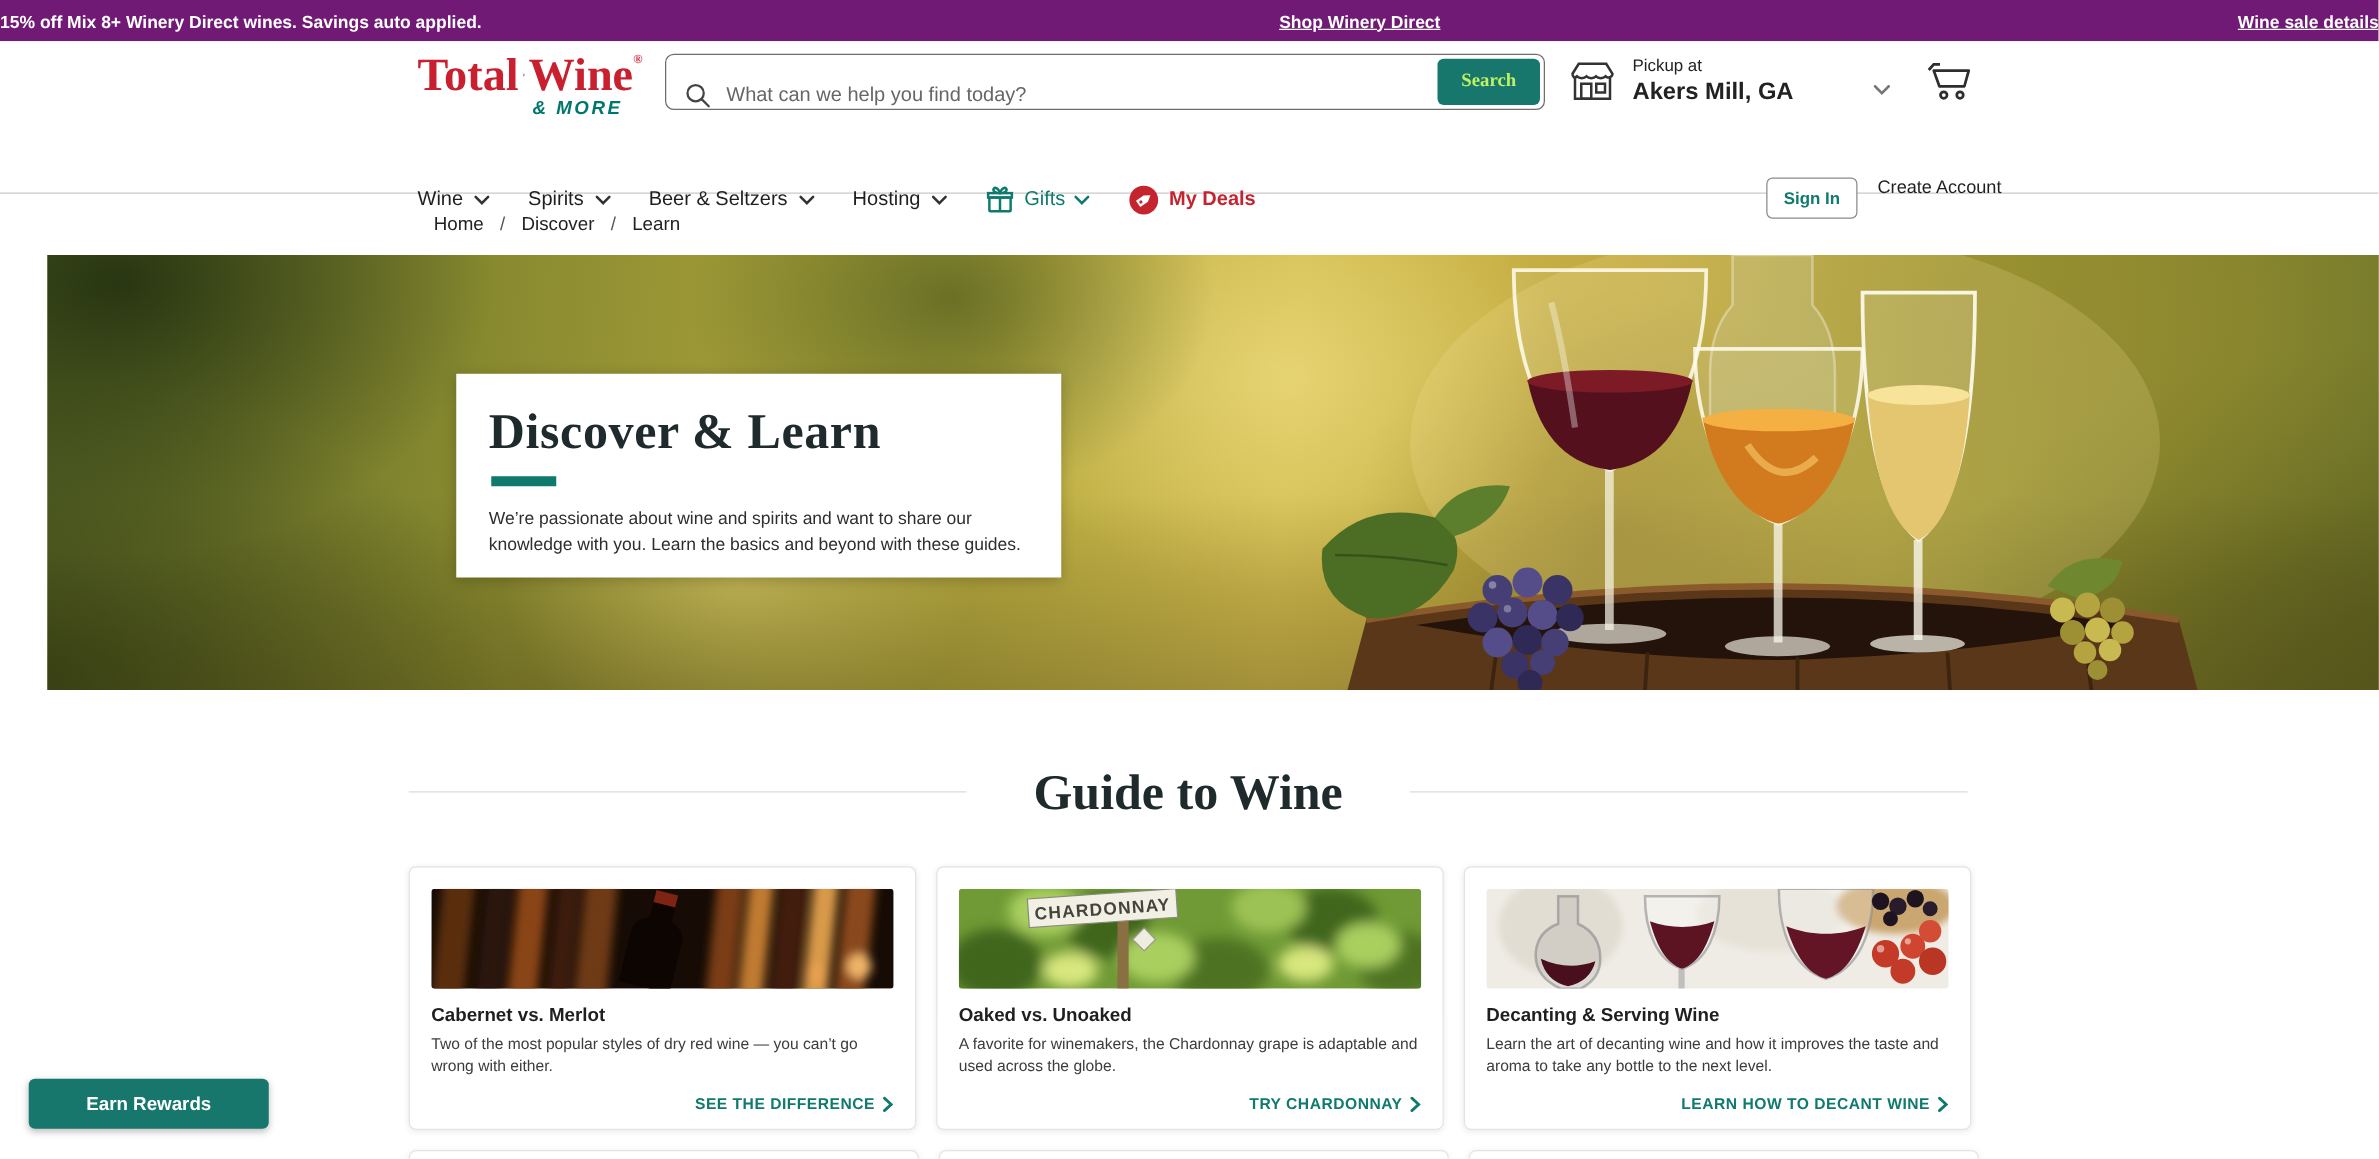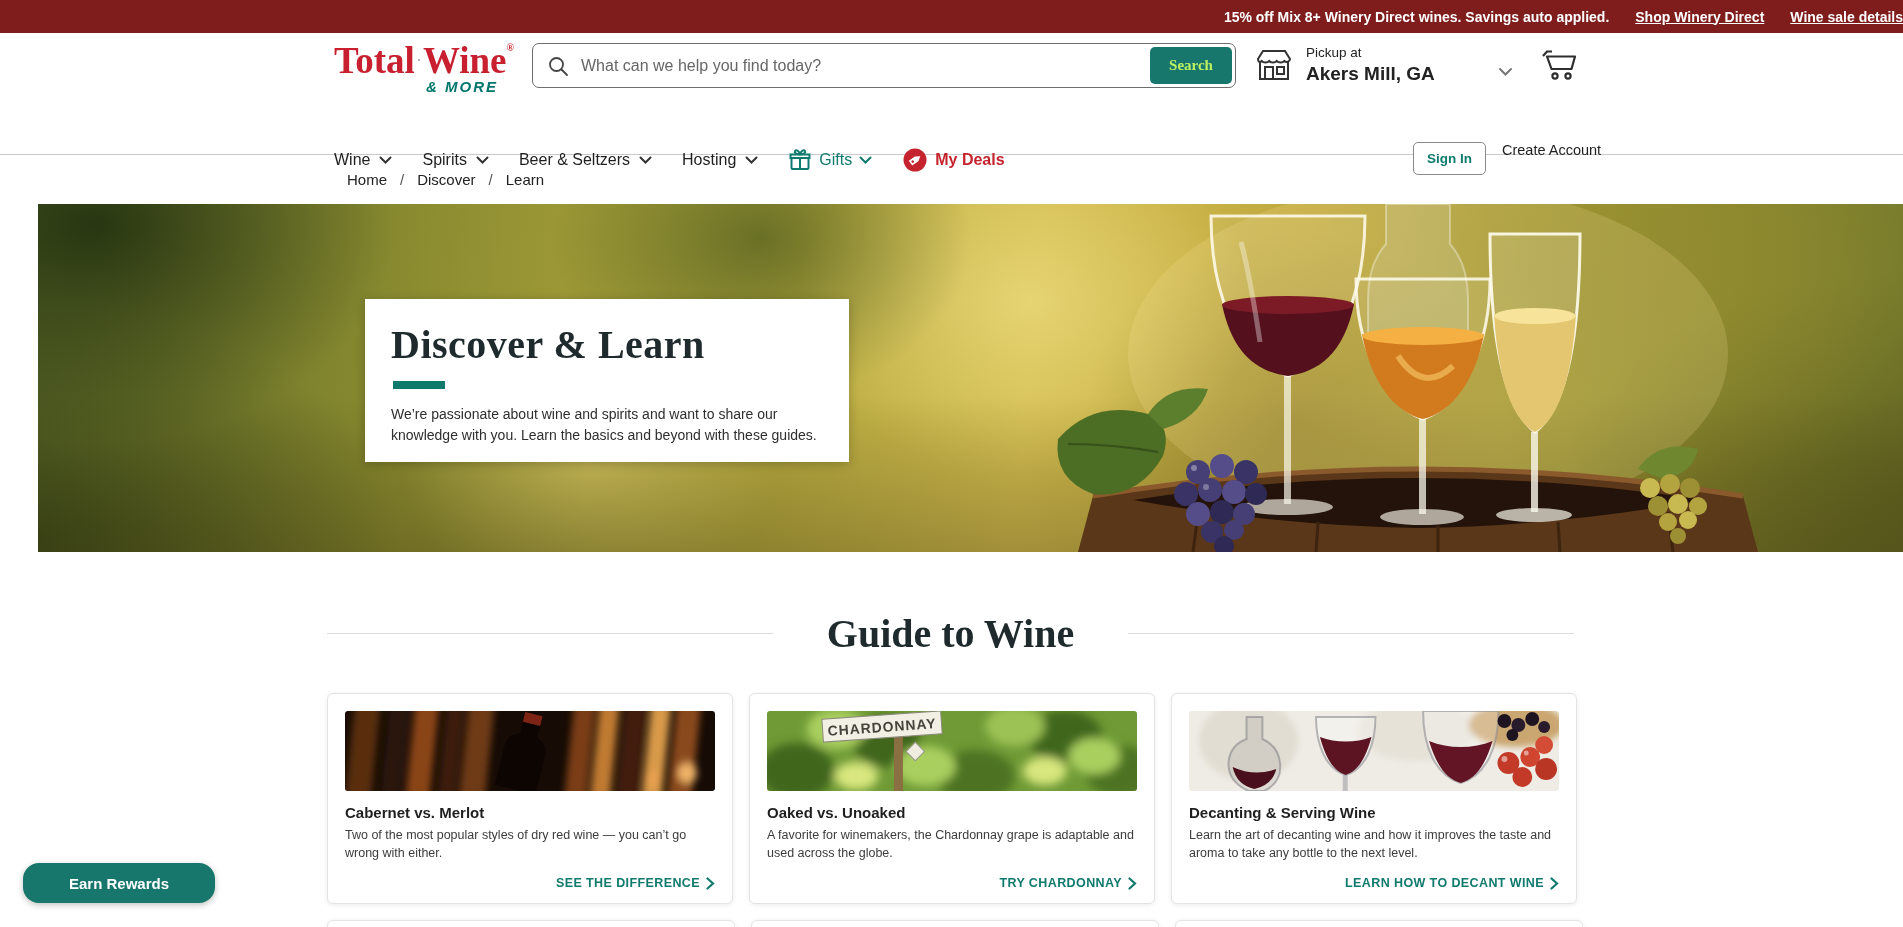--- a/index.html
+++ b/index.html
@@ -1,37 +1,37 @@
 <!DOCTYPE html>
 <html><head>
 <meta charset="utf-8">
 <style>
   html,body{margin:0;padding:0;background:#fff;}
   .page{position:relative;width:1903px;height:927px;overflow:hidden;background:#fff;
         font-family:"Liberation Sans",sans-serif;color:#222;}
 
   
-  .topbar{position:absolute;left:0;top:0;width:100%;height:33px;background:#7f1d1d;
-          display:flex;align-items:center;justify-content:flex-end;gap:26px;color:#fff;font-size:14px;}
+  .topbar{position:absolute;left:0;top:0;width:100%;height:33px;background:#701a75;
+          display:flex;align-items:center;justify-content:space-between;gap:26px;color:#fff;font-size:14px;}
   .topbar .msg{font-weight:600;}
   .topbar a{color:#fff;text-decoration:underline;font-weight:600;cursor:pointer;}
 
   
   .header{position:absolute;top:33px;left:0;width:100%;height:121px;background:#fff;
           border-bottom:1px solid #c9c9c9;z-index:5;}
   .logo{position:absolute;left:334px;top:8px;width:180px;cursor:pointer;}
   .logo-line{display:flex;align-items:center;font-family:"Liberation Serif",serif;
              font-weight:700;color:#c8202f;font-size:37px;line-height:1;}
   .logo-grape{margin:0 3px;}
   .logo-reg{font-size:10px;color:#c8202f;align-self:flex-start;margin-top:2px;}
   .logo-more{font-style:italic;font-weight:700;color:#00776c;font-size:15px;
              letter-spacing:2px;text-align:right;padding-right:16px;margin-top:-1px;}
 
   .search{position:absolute;left:532px;top:10px;width:704px;height:45px;border:1.5px solid #6e6e6e;
-          border-radius:7px;display:flex;align-items:center;background:#fff;box-sizing:border-box;}
+          border-radius:7px;display:flex;align-items:flex-end;background:#fff;box-sizing:border-box;}
   .search input{flex:1;border:none;outline:none;font-size:16px;color:#333;margin-left:10px;
                 font-family:inherit;background:transparent;}
   .search input::placeholder{color:#666;}
   .search-btn{position:absolute;right:3px;top:3px;bottom:3px;width:82px;background:#17776c;color:#bef264;
               border:none;border-radius:5px;font-size:15px;font-weight:700;cursor:pointer;font-family:Liberation Serif, serif;}
   .search-icon{margin-left:14px;flex:none;}
 
   .pickup{position:absolute;left:1253px;top:12px;display:flex;align-items:center;gap:11px;cursor:pointer;}
   .pickup-texts{display:flex;flex-direction:column;}
   .pickup-label{font-size:13.5px;color:#222;margin-bottom:3px;}
@@ -95,21 +95,21 @@
   .card-body{margin:0;font-size:12.5px;line-height:1.4;color:#3c3c3c;}
   .card-cta{position:absolute;right:17px;bottom:13px;display:flex;align-items:center;gap:6px;
             color:#0f7a6d;font-size:12.5px;font-weight:700;letter-spacing:.4px;cursor:pointer;text-decoration:none;}
 
   .stubs{position:absolute;left:327px;top:920px;display:flex;gap:16px;}
   .stub{width:406px;height:30px;background:#fff;border:1px solid #e4e4e4;border-radius:6px;
         box-shadow:0 1px 5px rgba(0,0,0,.08);}
 
   
   .rewards{position:absolute;left:23px;top:863px;width:192px;height:40px;background:#17776c;color:#fff;
-           border:none;border-radius:16px;font-size:15px;font-weight:700;cursor:pointer;
+           border:none;border-radius:5px;font-size:15px;font-weight:700;cursor:pointer;
            font-family:inherit;box-shadow:0 2px 6px rgba(0,0,0,.25);}
 </style>
 </head>
 <body>
 
 <div class="page">
 
   <div class="topbar">
     <span class="msg">15% off Mix 8+ Winery Direct wines. Savings auto applied.</span>
     <a>Shop Winery Direct</a>

